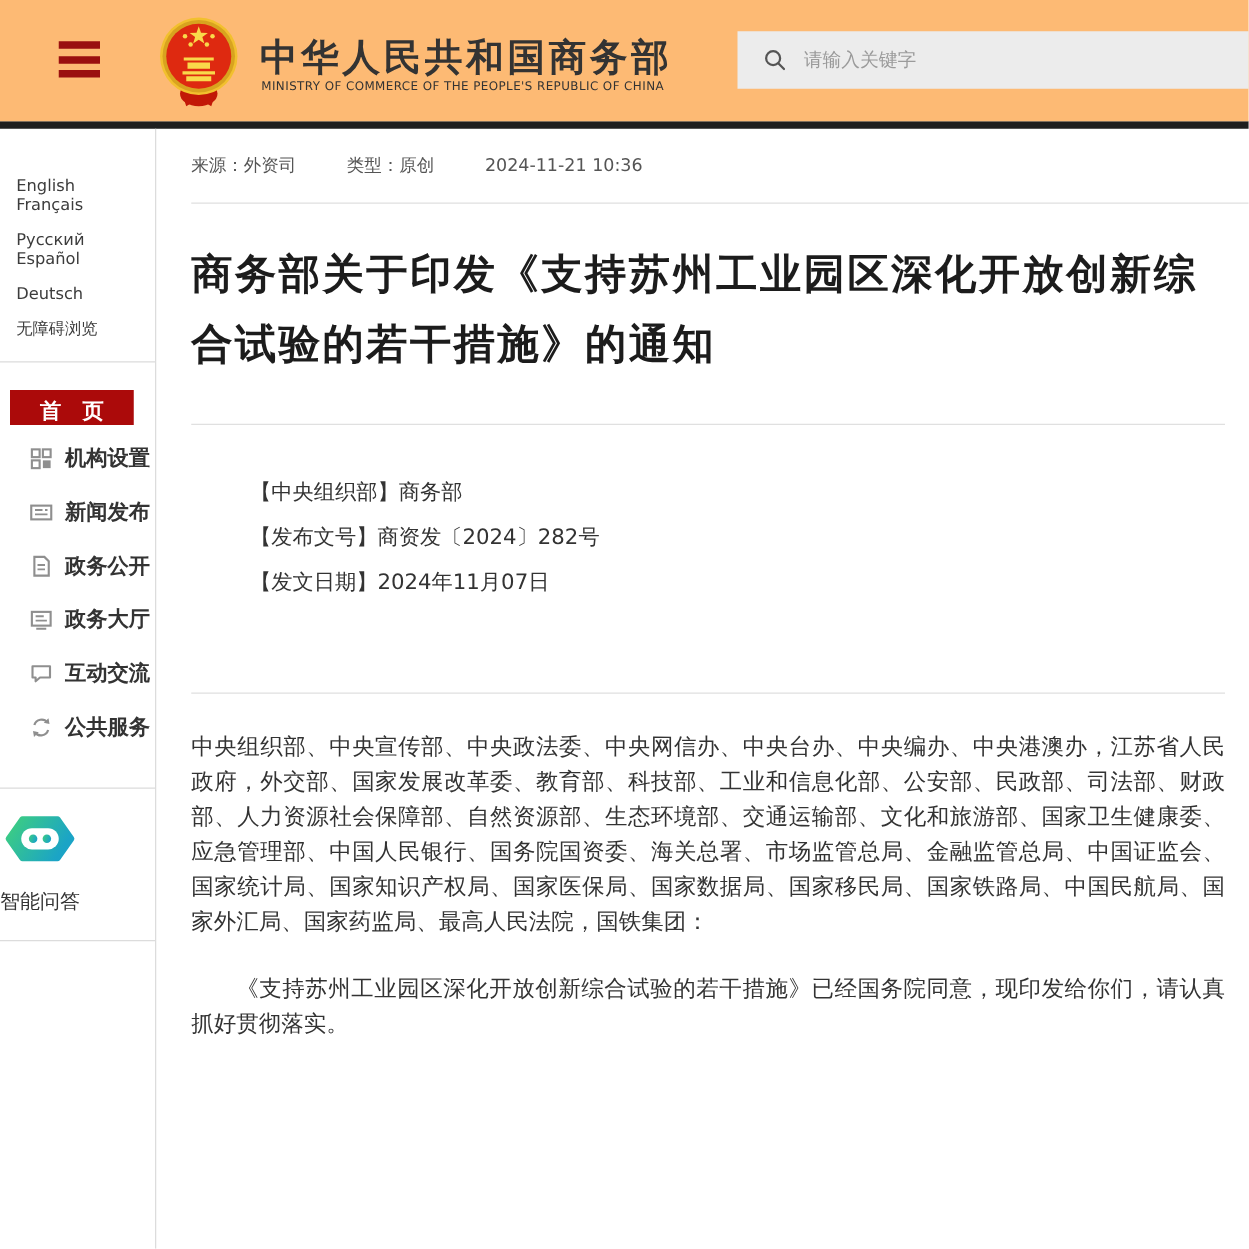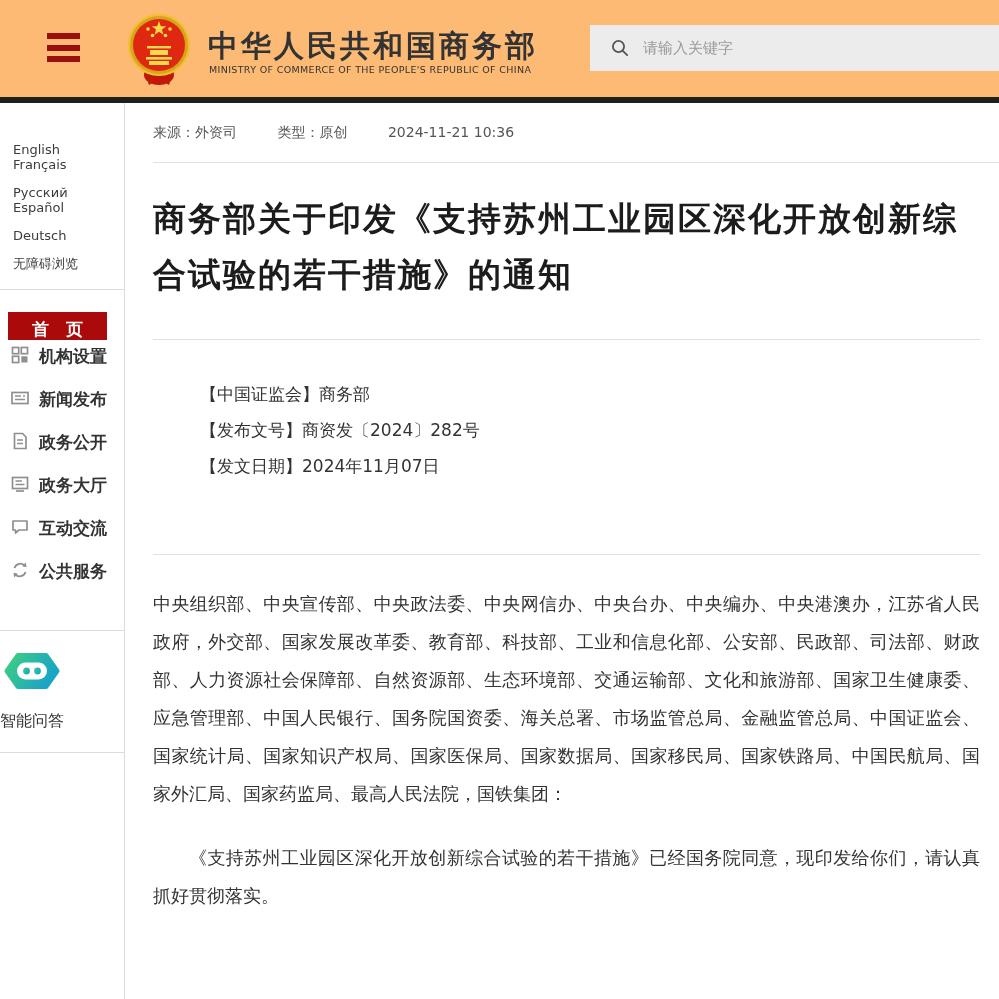--- a/index.html
+++ b/index.html
@@ -32,42 +32,42 @@
 
   
   .lang-section { padding:39px 6px 18px 13px; border-bottom:1px solid #dcdcdc; }
   .lang-row { font-size:13px; color:#3c3c3c; margin-bottom:13px; line-height:15px; }
   .lang-row:last-child { margin-bottom:0; }
   .lang-link { cursor:pointer; margin-right:7px; }
   .home-btn { display:block; margin:22px 0 0 8px; width:99px; height:28px; line-height:35px;
     background:#ab0a0a; color:#fff; font-size:17px; font-weight:bold; text-align:center;
     cursor:pointer; }
   .nav-list { list-style:none; margin-top:5px; }
-  .nav-item { display:flex; align-items:flex-start; height:43px; padding-left:10px; cursor:pointer; }
+  .nav-item { display:flex; align-items:center; height:43px; padding-left:23px; cursor:pointer; }
   .nav-item svg { flex:0 0 auto; }
   .nav-label { font-size:17px; font-weight:bold; color:#333; margin-left:9px; white-space:nowrap; }
   .ai-section { margin-top:27px; border-top:1px solid #dcdcdc; border-bottom:1px solid #dcdcdc;
     padding:17px 0 20px; text-align:left; }
   .ai-label { margin-top:13px; font-size:16px; color:#333; }
 
   
   .breadcrumb { padding:35px 0 13px; border-bottom:1px solid #e0e0e0; font-size:20px;
     font-weight:bold; color:#333; }
   .crumb { cursor:pointer; }
   .crumb-sep { color:#999; font-weight:normal; margin:0 22px; font-size:16px; }
   .meta { padding:21px 0 20px; border-bottom:1px solid #e0e0e0; font-size:14px; color:#555; }
   .meta span { margin-right:36px; }
   .title-section { border-bottom:1px solid #e0e0e0; margin-right:19px; padding:28px 0 36px; }
   .article-title { font-size:33px; line-height:56px; font-weight:bold; color:#1c1c1c;
     letter-spacing:2px; max-width:812px; }
   .info-section { border-bottom:1px solid #e0e0e0; margin-right:19px;
     padding:36px 0 70px 47px; }
   .info-line { font-size:17px; color:#333; line-height:36px; }
   .body-section { padding:30px 19px 0 0; }
-  .body-section p { font-size:18px; line-height:38px; color:#333; text-align:justify; }
+  .body-section p { font-size:18px; line-height:28px; color:#333; text-align:justify;font-family:Liberation Mono, monospace; }
   .body-section p.indent { text-indent:2em; margin-top:26px; }
 </style>
 </head>
 <body>
 
 <div class="header">
   <div class="hamburger">
     <span></span>
       <span></span>
       <span></span>
@@ -204,21 +204,21 @@
       <span>来源：外资司</span>
       <span>类型：原创</span>
       <span>2024-11-21 10:36</span>
     </div>
 
     <div class="title-section">
       <h1 class="article-title">商务部关于印发《支持苏州工业园区深化开放创新综合试验的若干措施》的通知</h1>
     </div>
 
     <div class="info-section">
-      <div class="info-line">【中国证监会】商务部</div>
+      <div class="info-line">【中央组织部】商务部</div>
       <div class="info-line">【发布文号】商资发〔2024〕282号</div>
       <div class="info-line">【发文日期】2024年11月07日</div>
     </div>
 
     <div class="body-section">
       <p>中央组织部、中央宣传部、中央政法委、中央网信办、中央台办、中央编办、中央港澳办，江苏省人民政府，外交部、国家发展改革委、教育部、科技部、工业和信息化部、公安部、民政部、司法部、财政部、人力资源社会保障部、自然资源部、生态环境部、交通运输部、文化和旅游部、国家卫生健康委、应急管理部、中国人民银行、国务院国资委、海关总署、市场监管总局、金融监管总局、中国证监会、国家统计局、国家知识产权局、国家医保局、国家数据局、国家移民局、国家铁路局、中国民航局、国家外汇局、国家药监局、最高人民法院，国铁集团：</p>
       <p class="indent">《支持苏州工业园区深化开放创新综合试验的若干措施》已经国务院同意，现印发给你们，请认真抓好贯彻落实。</p>
     </div>
 
   </div>

